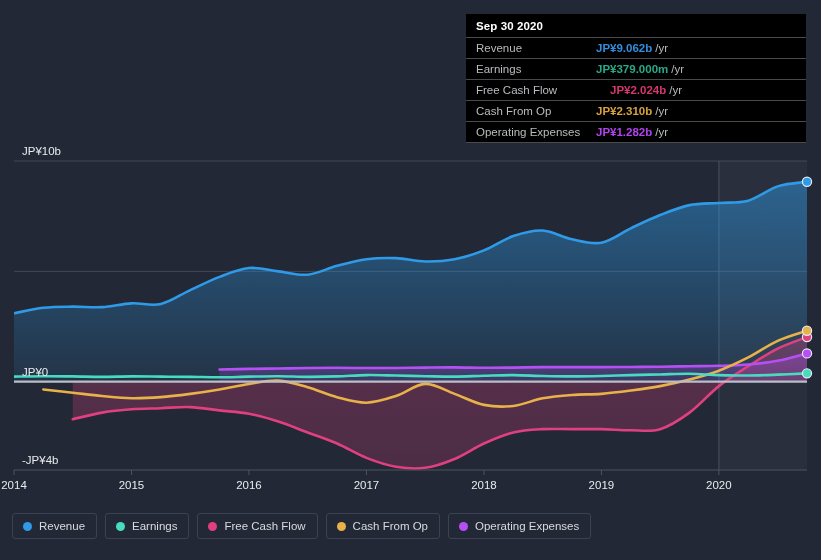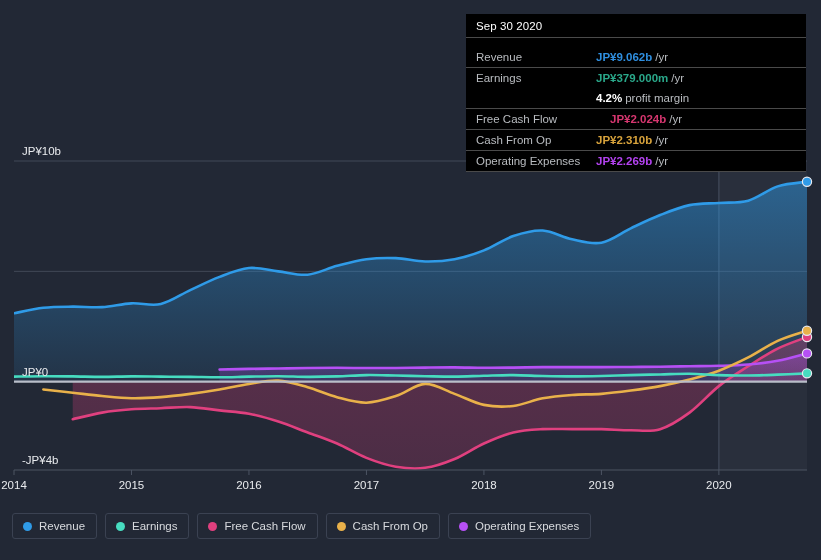--- a/index.html
+++ b/index.html
@@ -44,21 +44,21 @@
     left: 466px;
     top: 14px;
     width: 340px;
     background: #000000;
     box-sizing: border-box;
     padding: 0;
     z-index: 40;
   }
   #tooltip .tt-date {
     font-size: 11.5px;
-    font-weight: normal;
+    font-weight: bold;
     color: #ffffff;
     padding: 6px 10px 5px 10px;
     letter-spacing: 0.1px;
   }
   #tooltip .tt-row {
     display: flex;
     align-items: baseline;
     border-top: 1px solid #4a4a4a;
     padding: 3px 10px 3px 10px;
     font-size: 11.5px;
@@ -197,46 +197,41 @@
         <line x1="718.8888888888888" y1="470" x2="718.8888888888888" y2="475" stroke="#4c5463" stroke-width="1"></line>
         <text x="718.8888888888888" y="489" class="xtick-label">2020</text>
       </g>
   </svg>
 
   <div id="tooltip">
     <div class="tt-date">Sep 30 2020</div>
     <div id="tooltip-rows">
         <div class="tt-row">
           <span class="tt-name">Revenue</span>
-          <span class="tt-val" style="color: rgb(47, 143, 224); margin-top: 9px;">JP¥9.062b</span>
+          <span class="tt-val" style="color: rgb(47, 143, 224);">JP¥9.062b</span>
           <span class="tt-unit">/yr</span>
         </div>
         <div class="tt-row">
           <span class="tt-name">Earnings</span>
           <span class="tt-val" style="color: rgb(42, 168, 138); text-align: center;">JP¥379.000m</span>
           <span class="tt-unit">/yr</span>
         </div>
-        <div class="tt-row" style="border-top: none;">
-          <span class="tt-name"></span>
-          <span class="tt-val tt-sub" style="color: rgb(255, 255, 255);">4.2%</span>
-          <span class="tt-unit">profit margin</span>
-        </div>
         <div class="tt-row">
           <span class="tt-name">Free Cash Flow</span>
           <span class="tt-val" style="color: rgb(214, 54, 111); margin-left: 14px;">JP¥2.024b</span>
           <span class="tt-unit">/yr</span>
         </div>
         <div class="tt-row">
           <span class="tt-name">Cash From Op</span>
           <span class="tt-val" style="color: rgb(216, 163, 60);">JP¥2.310b</span>
           <span class="tt-unit">/yr</span>
         </div>
         <div class="tt-row">
           <span class="tt-name">Operating Expenses</span>
-          <span class="tt-val" style="color: rgb(179, 66, 240);">JP¥2.269b</span>
+          <span class="tt-val" style="color: rgb(179, 66, 240);">JP¥1.282b</span>
           <span class="tt-unit">/yr</span>
         </div>
       </div>
   </div>
 
   <div id="legend">
       <div class="legend-item">
         <span class="legend-dot" style="background: rgb(47, 155, 232);"></span>
         <span class="legend-label">Revenue</span>
       </div>

